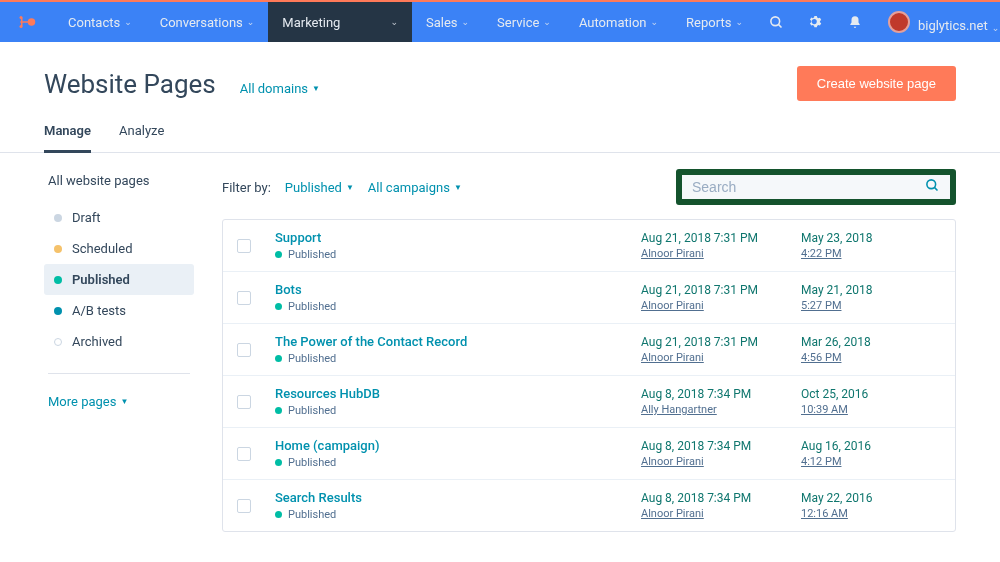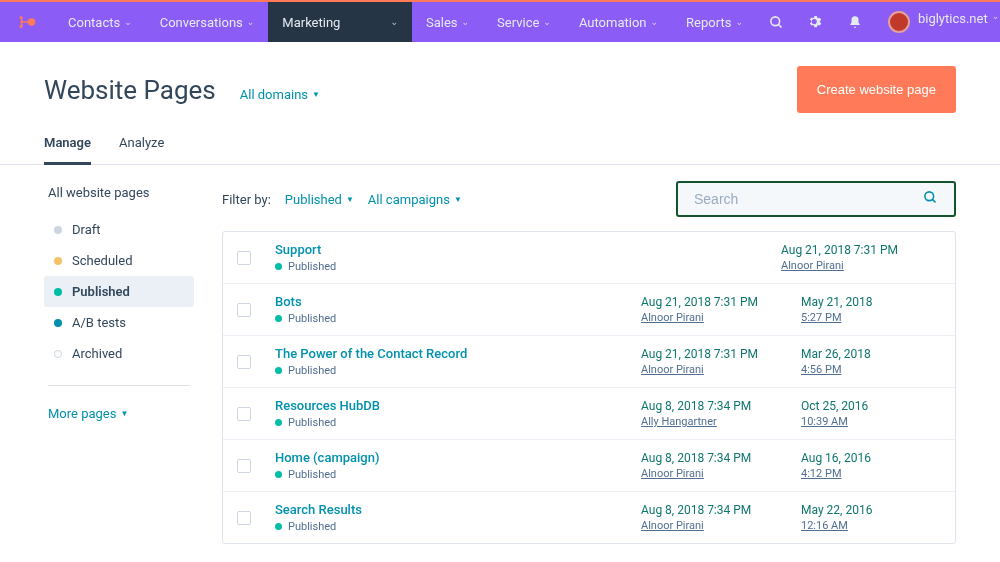--- a/index.html
+++ b/index.html
@@ -1,33 +1,33 @@
 <!DOCTYPE html>
 <html><head>
 <meta charset="utf-8">
 <style>
 * { margin: 0; padding: 0; box-sizing: border-box; }
 body { font-family: -apple-system, BlinkMacSystemFont, "Segoe UI", Roboto, sans-serif; font-size: 13px; color: #33475b; background: #fff; width: 1000px; height: 562px; overflow: hidden; }
 .topbar { height: 2px; background: #ff7a59; }
-.navbar { background: #8b5cf6; height: 40px; display: flex; align-items: center; padding: 0 18px; }
+.navbar { background: #3b82f6; height: 40px; display: flex; align-items: center; padding: 0 18px; }
 .logo { margin-right: 18px; display: flex; align-items: center; }
 .nav-items { display: flex; height: 100%; }
 .nav-item { color: #e5eaf0; font-size: 13px; padding: 0 14px; display: flex; align-items: center; height: 100%; cursor: pointer; white-space: nowrap; }
 .nav-item.active { background: #253545; gap: 46px; }
 .chev { margin-left: 4px; font-size: 9px; opacity: .8; }
 .nav-spacer { flex: 1; }
 .nav-icon { color: #e5eaf0; padding: 0 12px; cursor: pointer; display: flex; align-items: center; }
 .avatar { width: 22px; height: 22px; border-radius: 50%; background: #c0392b; display: inline-block; margin-right: 8px; border: 2px solid #e5a09a; }
-.account { color: #e5eaf0; font-size: 13px; display: flex; align-items: flex-start; cursor: pointer; padding-left: 14px; }
+.account { color: #e5eaf0; font-size: 13px; display: flex; align-items: flex-end; cursor: pointer; padding-left: 14px; }
 
 .page-header { padding: 24px 44px 0; display: flex; align-items: center; justify-content: space-between; }
 .page-title-wrap { display: flex; align-items: baseline; gap: 24px; }
 .page-title { font-size: 26px; font-weight: 400; color: #33475b; }
 .domain-filter { color: #0091ae; font-size: 13px; cursor: pointer; display: flex; align-items: center; }
-.btn-primary { background: #ff7a59; color: #fff; border: none; padding: 16px 20px; font-size: 13px; font-weight: 500; border-radius: 3px; cursor: pointer; }
+.btn-primary { background: #ff7a59; color: #fff; border: none; padding: 10px 20px; font-size: 13px; font-weight: 500; border-radius: 3px; cursor: pointer; }
 
 .tabs { display: flex; border-bottom: 1px solid #dfe3eb; padding: 14px 44px 0; gap: 28px; }
 .tab { padding: 8px 0 12px; font-size: 13px; color: #33475b; cursor: pointer; }
 .tab.active { font-weight: 600; border-bottom: 3px solid #33475b; margin-bottom: -1px; }
 
 .content { display: flex; padding: 20px 44px 0; gap: 28px; }
 .sidebar { width: 150px; flex-shrink: 0; }
 .sidebar-title { font-size: 13px; color: #33475b; margin-bottom: 14px; padding-left: 4px; }
 .sidebar-item { display: flex; align-items: center; padding: 8px 10px; border-radius: 3px; font-size: 13px; cursor: pointer; }
 .sidebar-item.active { background: #eaf0f6; font-weight: 600; }
@@ -38,21 +38,21 @@
 .dot.b { background: #0091ae; }
 .dot.o { border: 1px solid #cbd6e2; background: #fff; }
 .hr { border: none; border-top: 1px solid #dfe3eb; margin: 16px 4px; }
 .more-tools { color: #0091ae; font-size: 13px; padding: 4px; cursor: pointer; display: flex; align-items: center; }
 .caret { margin-left: 4px; font-size: 8px; }
 
 .main { flex: 1; min-width: 0; }
 .filter-row { display: flex; align-items: center; justify-content: space-between; margin: -4px 0 14px; }
 .filter-left { display: flex; align-items: center; gap: 14px; font-size: 13px; }
 .filter-link { color: #0091ae; cursor: pointer; display: flex; align-items: center; }
-.search-box { width: 280px; height: 36px; border: 2px solid #14532d; border-radius: 3px; display: flex; align-items: center; padding: 0 16px; background: #f5f8fa; }
+.search-box { width: 280px; height: 36px; border: 6px solid #14532d; border-radius: 3px; display: flex; align-items: center; padding: 0 10px; background: #f5f8fa; }
 .search-box input { border: none; background: transparent; flex: 1; font-size: 14px; outline: none; color: #516f90; }
 .search-box input::placeholder { color: #99acc2; }
 .search-ic { color: #0091ae; }
 
 .table { border: 1px solid #dfe3eb; border-radius: 3px; }
 .thead { display: flex; align-items: center; background: #f5f8fa; border-bottom: 1px solid #dfe3eb; padding: 10px 14px; font-size: 10px; font-weight: 600; color: #516f90; letter-spacing: .5px; }
 .th-name { flex: 1; }
 .th-upd { width: 170px; background: #eaf0f6; margin: -10px 0; padding: 10px 10px; }
 .th-cre { width: 140px; }
 .sort { font-size: 9px; margin-left: 4px; color: #cbd6e2; }
@@ -213,20 +213,24 @@
           <div class="row-title">Support</div>
           <div class="row-status">
               <span class="dot g"></span>
               <span>Published</span>
             </div>
         </div>
         <div class="col-upd">
             <div class="date1">Aug 21, 2018 7:31 PM</div>
             <div class="date2">Alnoor Pirani</div>
           </div>
+        <div class="col-cre">
+            <div class="date1">May 23, 2018</div>
+            <div class="date2">4:22 PM</div>
+          </div>
       </div>
 
       <div class="row">
         <div class="cb"></div>
         <div class="row-name">
           <div class="row-title">Bots</div>
           <div class="row-status">
               <span class="dot g"></span>
               <span>Published</span>
             </div>

